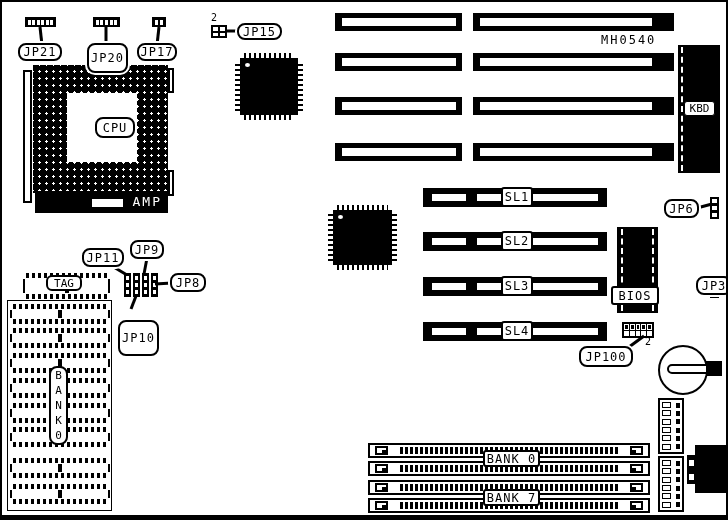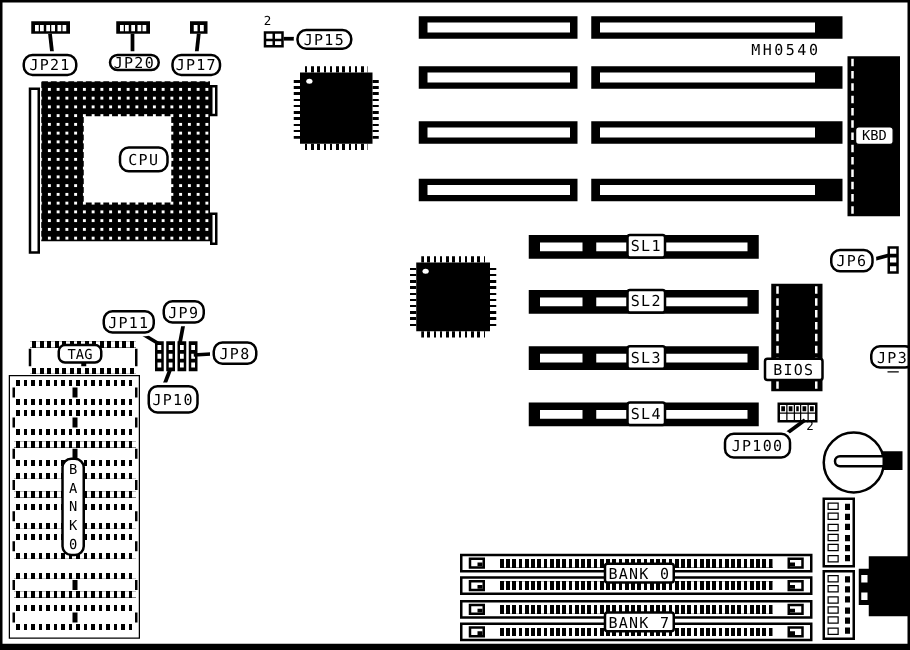--- a/index.html
+++ b/index.html
@@ -152,20 +152,24 @@
 
   <div class="socket">
     <div class="socket-inner"></div>
   </div>
   <div class="callout" style="left:83px;top:117px;width:40px;height:21px;margin-left:12px;">CPU</div>
 
   <div class="abs" style="left:23px;top:70px;width:9px;height:133px;background:#fff;border:2px solid #000;"></div>
   <div class="abs" style="left:168px;top:68px;width:6px;height:25px;background:#fff;border:2px solid #000;"></div>
   <div class="abs" style="left:168px;top:170px;width:6px;height:26px;background:#fff;border:2px solid #000;"></div>
 
+  <div class="abs" style="left:35px;top:191px;width:133px;height:22px;background:#000;">
+    <div class="abs" style="left:57px;top:8px;width:31px;height:8px;background:#fff;"></div>
+    <div class="txt" style="right:6px;top:3px;color:#fff;font-size:13px;letter-spacing:2px;">AMP</div>
+  </div>
 
   <div class="qfp" style="left:235px;top:53px;width:68px;height:67px;">
     <div class="pt"></div>
       <div class="pb"></div>
       <div class="pl"></div>
       <div class="pr"></div>
     <div class="qbody"></div>
       <div class="dot"></div>
   </div>
   <div class="qfp" style="left:328px;top:205px;width:69px;height:65px;">
@@ -425,23 +429,23 @@
       <line x1="147" y1="258" x2="144" y2="274"></line>
       <line x1="172" y1="283" x2="155" y2="284"></line>
       <line x1="136" y1="296" x2="131" y2="309"></line>
       <line x1="697" y1="208" x2="712" y2="204"></line>
       <line x1="699" y1="285" x2="712" y2="282"></line>
       <line x1="629" y1="347" x2="644" y2="336"></line>
     </g>
   </svg>
 
   <div class="callout" style="left:18px;top:43px;width:44px;height:18px;">JP21</div>
-  <div class="callout" style="left:87px;top:43px;width:41px;height:14px;">JP20</div>
+  <div class="callout" style="left:87px;top:43px;width:41px;height:30px;">JP20</div>
   <div class="callout" style="left:137px;top:43px;width:40px;height:18px;">JP17</div>
   <div class="callout" style="left:237px;top:23px;width:45px;height:17px;">JP15</div>
   <div class="callout" style="left:82px;top:248px;width:42px;height:19px;">JP11</div>
   <div class="callout" style="left:130px;top:240px;width:34px;height:19px;">JP9</div>
   <div class="callout" style="left:170px;top:273px;width:36px;height:19px;">JP8</div>
-  <div class="callout" style="left:118px;top:308px;width:41px;height:23px;">JP10</div>
+  <div class="callout" style="left:118px;top:320px;width:41px;height:36px;">JP10</div>
   <div class="callout" style="left:664px;top:199px;width:35px;height:19px;">JP6</div>
   <div class="callout" style="left:696px;top:276px;width:36px;height:19px;">JP3</div>
   <div class="callout" style="left:579px;top:346px;width:54px;height:21px;">JP100</div>
 </div>
 
 </body></html>

